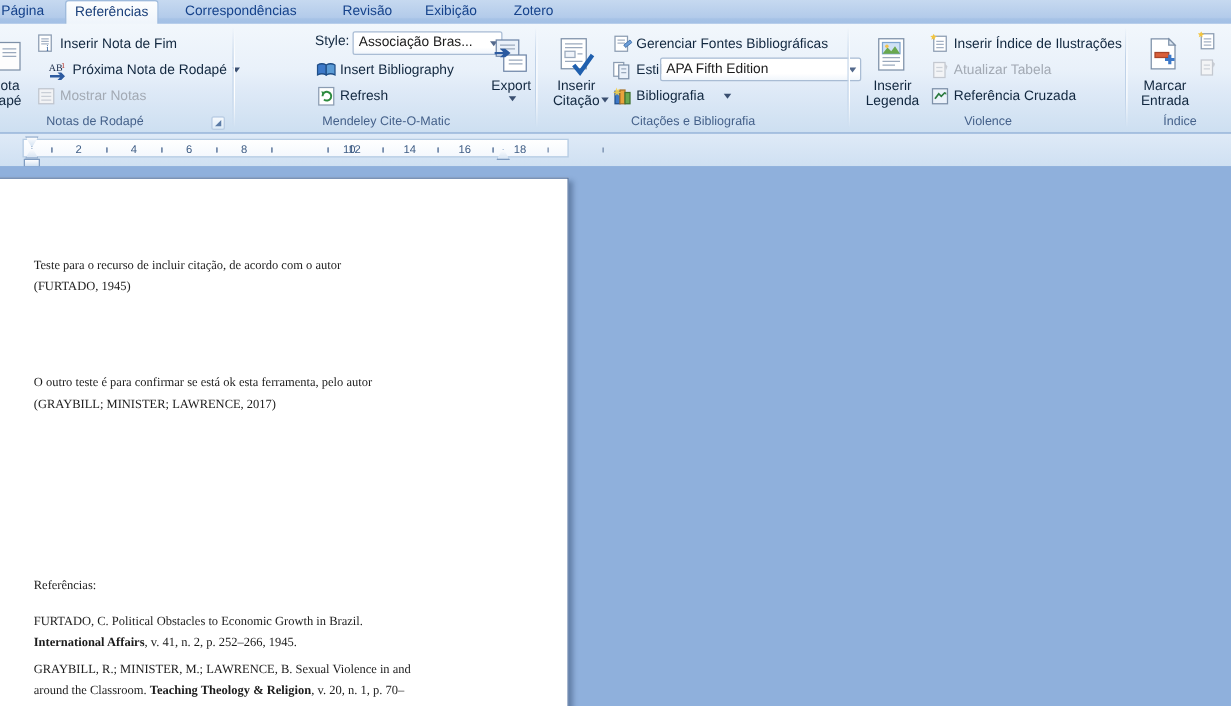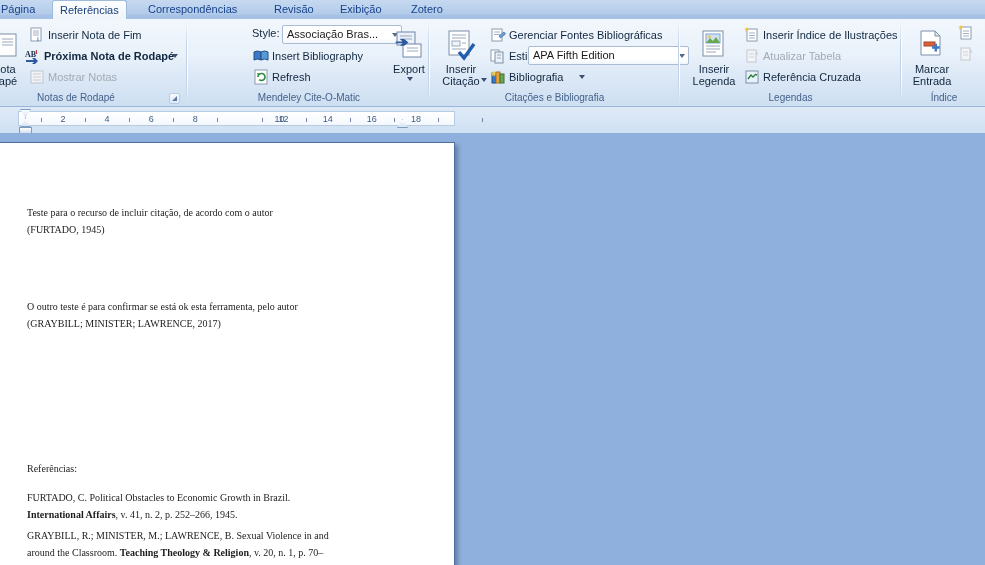--- a/index.html
+++ b/index.html
@@ -215,21 +215,21 @@
             <rect x="2" y="1" width="10" height="13" fill="#fff" stroke="#8b9cb2"></rect>
             <line x1="4" y1="4" x2="10" y2="4" stroke="#a3b1c4"></line>
             <line x1="4" y1="6" x2="10" y2="6" stroke="#a3b1c4"></line>
             <line x1="4" y1="8" x2="10" y2="8" stroke="#a3b1c4"></line>
             <text x="8" y="14" font-size="7" fill="#1d4f91" font-family="Liberation Serif, serif">i</text>
           </svg>
         </span>
         <span>Inserir Nota de Fim</span>
       </div>
 
-      <div class="item" style="left:24px; top:26px;font-weight:bold;">
+      <div class="item" style="left:38px; top:26px;">
         <span class="ic">
           <svg width="16" height="16" viewBox="0 0 16 16">
             <text x="0" y="9" font-size="8" fill="#1a2c4a" font-family="Liberation Serif, serif">AB</text>
             <text x="10" y="6" font-size="6" fill="#b02418" font-family="Liberation Serif, serif">1</text>
             <path d="M1 12 h8 l-2 -2 h3 l3 3 l-3 3 h-3 l2 -2 h-8 z" fill="#2c5aa0"></path>
           </svg>
         </span>
         <span>Próxima Nota de Rodapé</span>
         <span class="dd-arr" style="left:148px; top:8px;"></span>
       </div>
@@ -422,21 +422,21 @@
           <svg width="16" height="16" viewBox="0 0 16 16">
             <rect x="2" y="2" width="12" height="12" fill="#eaf1fa" stroke="#7d90a8"></rect>
             <path d="M4 10 l3 -4 l2 2 l3 -3" fill="none" stroke="#2c7a3f" stroke-width="1.4"></path>
             <path d="M11 5 l2 0 l0 2 z" fill="#2c7a3f"></path>
           </svg>
         </span>
         <span>Referência Cruzada</span>
       </div>
 
     </div>
-    <div class="group-label">Legendas</div>
+    <div class="group-label">Violence</div>
   </div>
   <div class="group-sep" style="left:900px;"></div>
   <div class="group-sep r" style="left:901px;"></div>
 
   <div class="group" style="left:903px; width:82px;">
     <div class="group-body">
 
       <div class="bigbtn" style="left:4px; top:10px; width:50px;">
         <div class="big-ic">
           <svg width="32" height="32" viewBox="0 0 32 32">

